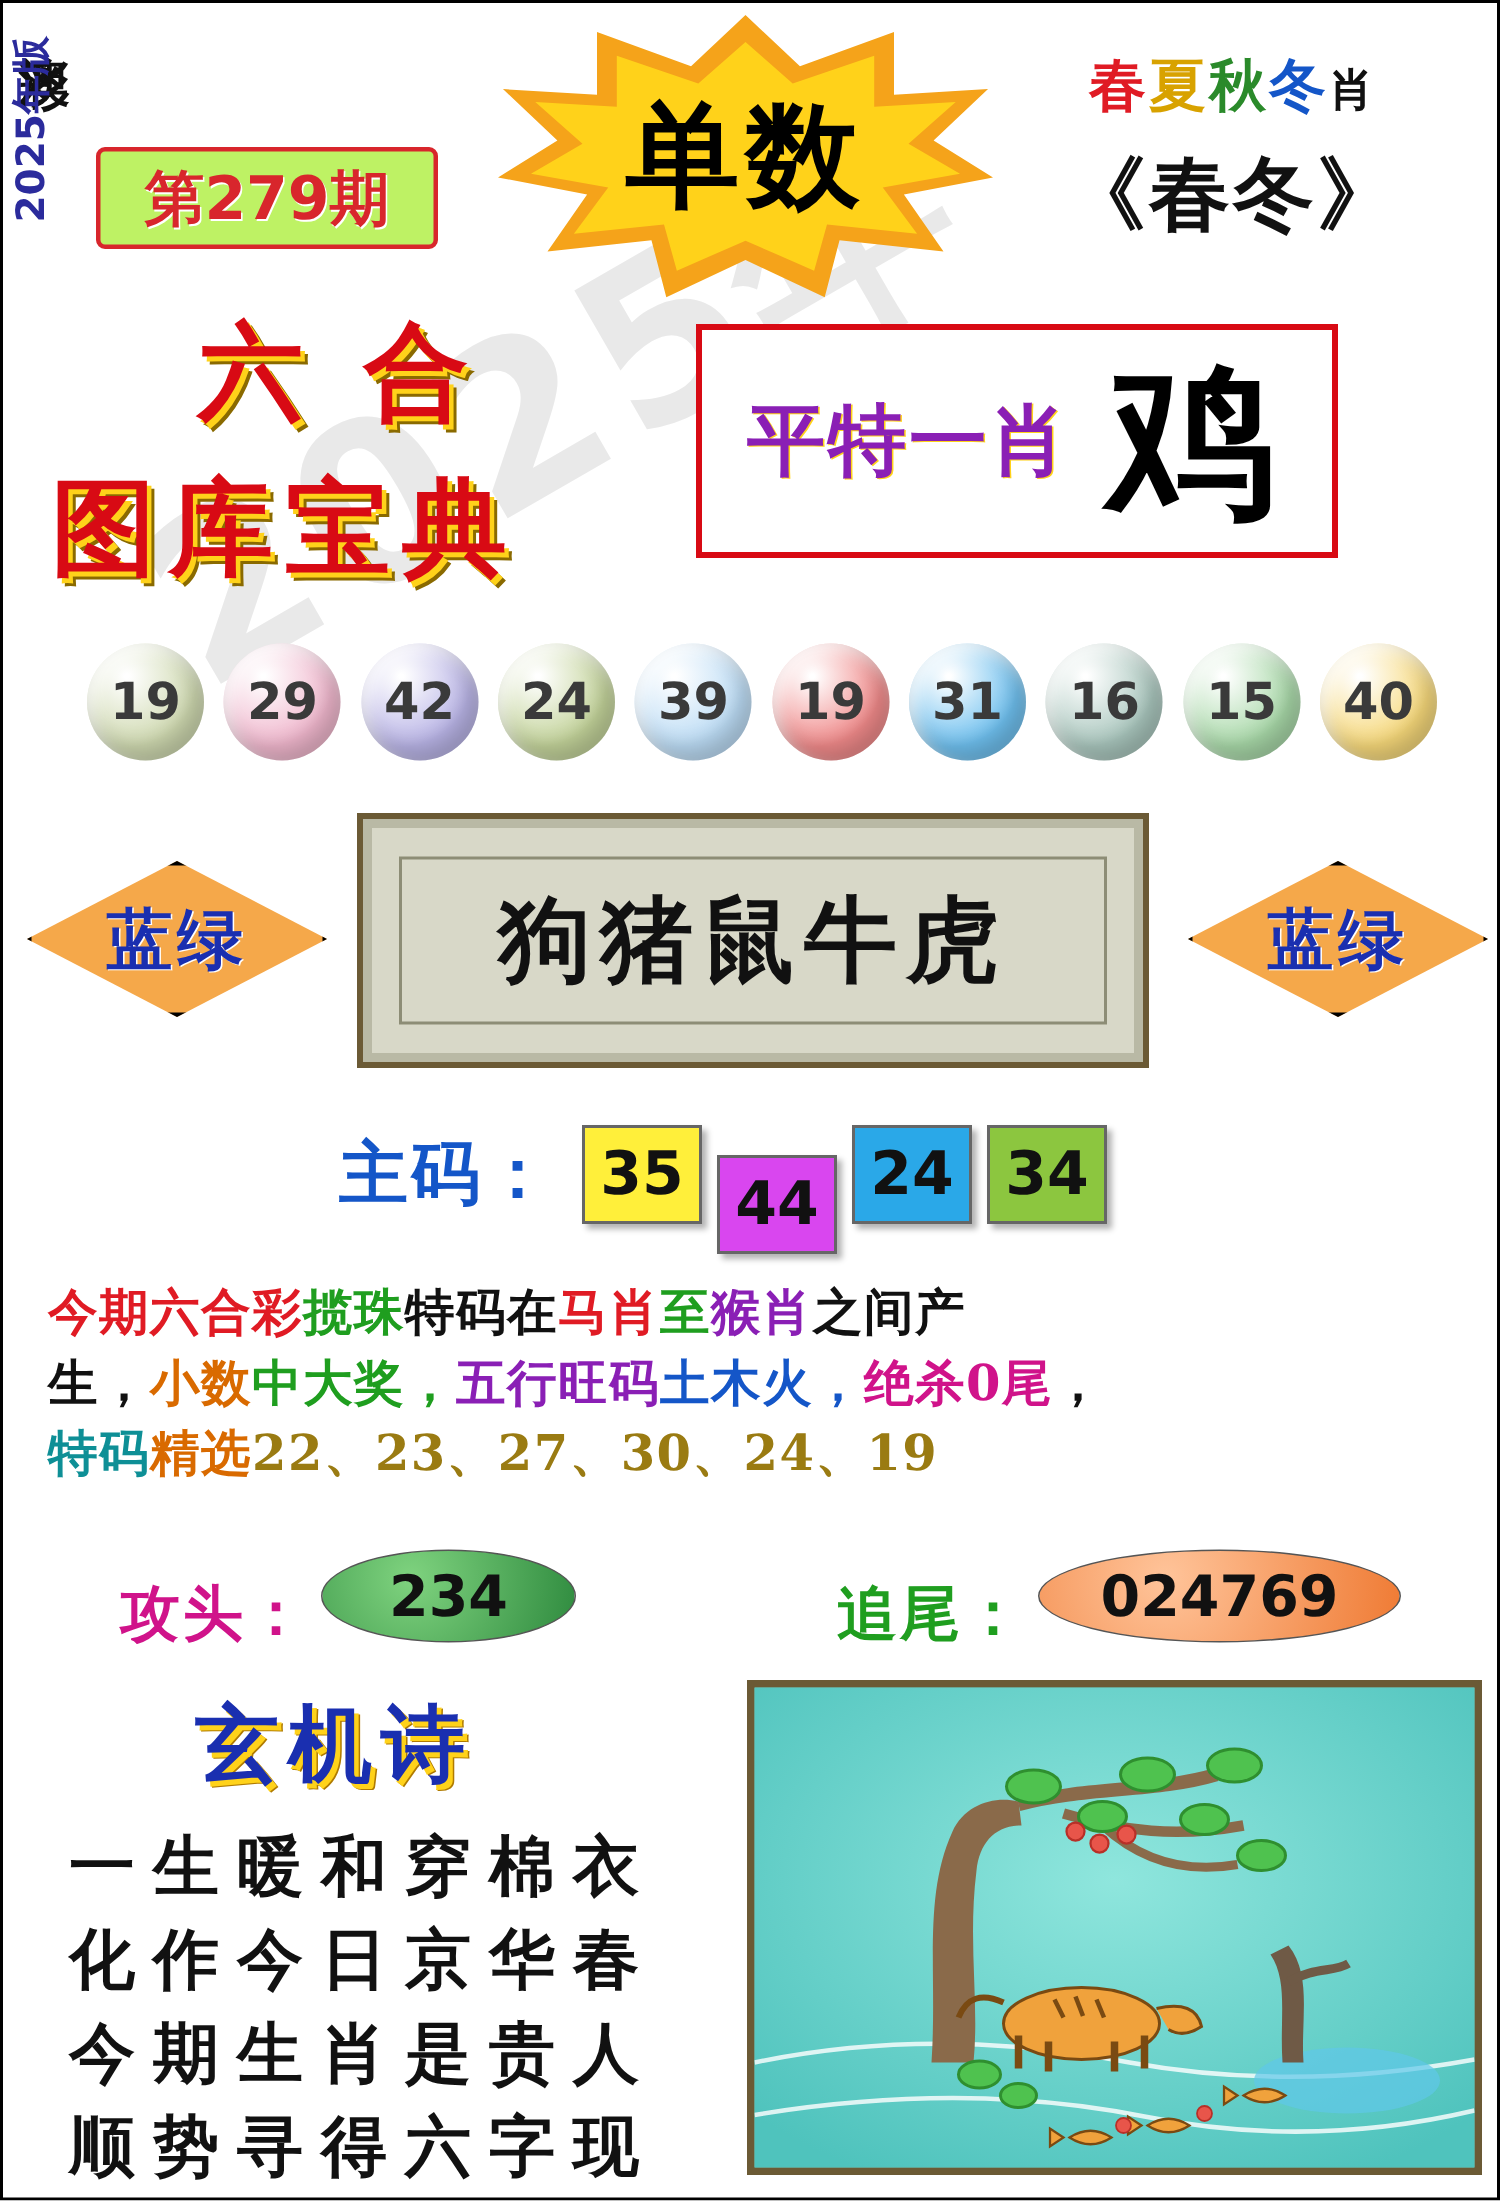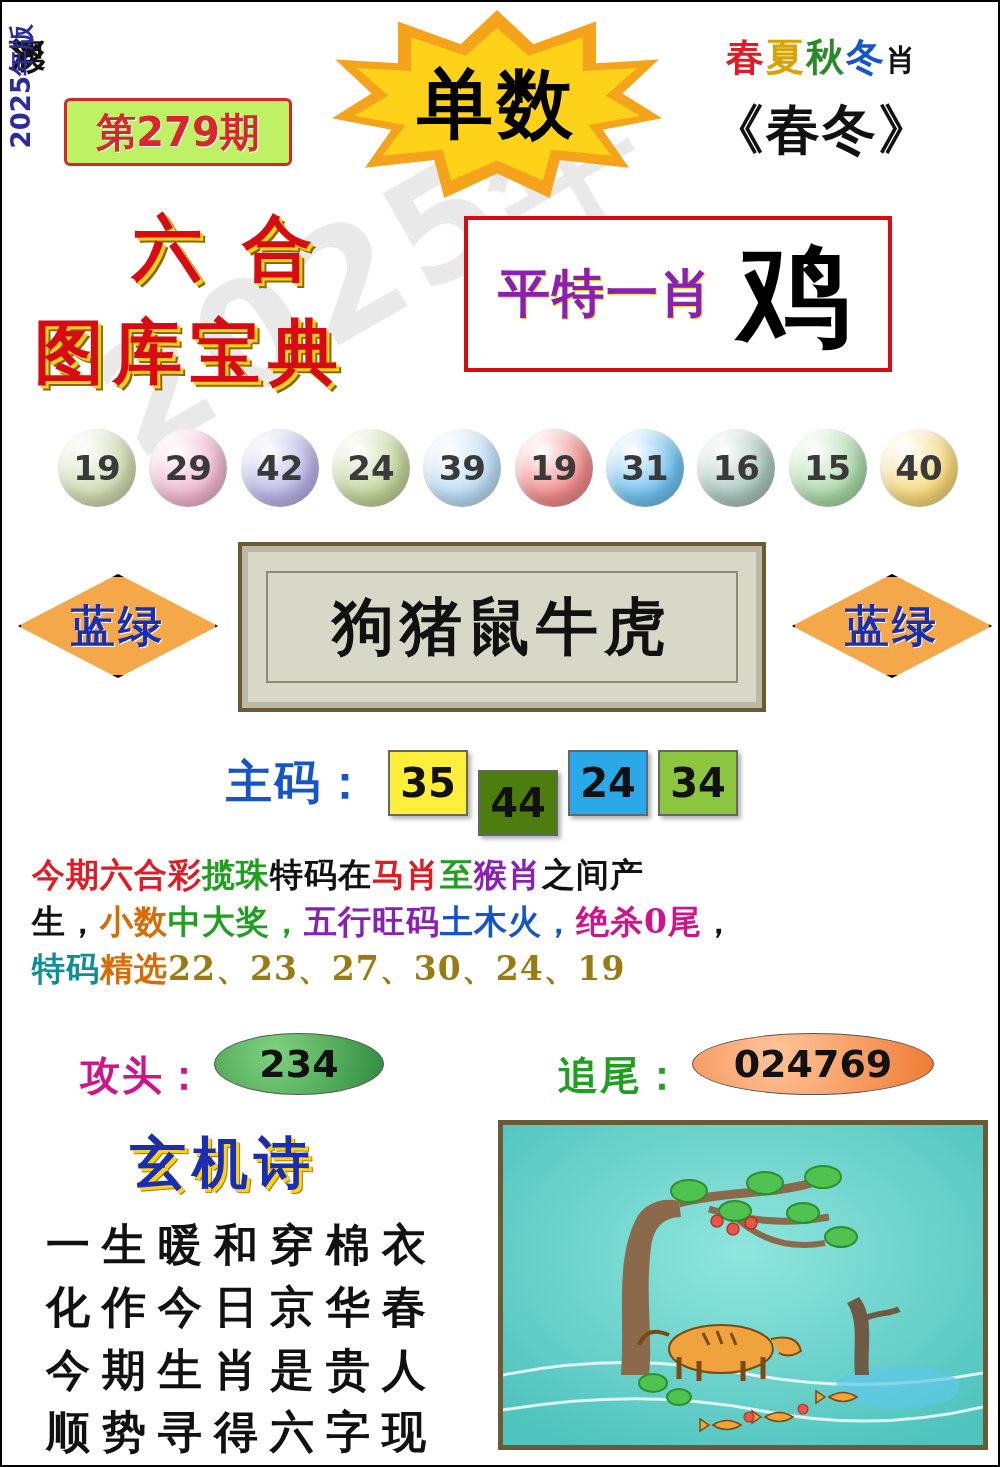--- a/index.html
+++ b/index.html
@@ -262,21 +262,21 @@
       <div class="inner2">
         <div class="txt">狗猪鼠牛虎</div>
       </div>
     </div>
   </div>
 
   <div id="maincodes">
     <div class="lbl">主码：</div>
     <div id="codeboxes" style="display:flex;align-items:center;">
         <div class="codebox" style="background: rgb(255, 239, 58);">35</div>
-        <div class="codebox" style="background: #4d7c0f; margin-top: 40px;">44</div>
+        <div class="codebox" style="background: #d946ef; margin-top: 40px;">44</div>
         <div class="codebox" style="background: rgb(42, 168, 232);">24</div>
         <div class="codebox" style="background: rgb(140, 198, 63);">34</div>
       </div>
   </div>
 
   <div id="para">
     <span class="l" id="pl1"><span class="c-red">今期六合彩</span><span class="c-green">揽珠</span><span class="c-black">特码在</span><span class="c-red">马肖</span><span class="c-green">至</span><span class="c-purple">猴肖</span><span class="c-black">之间产</span></span>
     <span class="l" id="pl2"><span class="c-black">生，</span><span class="c-orange">小数</span><span class="c-green">中大奖，</span><span class="c-purple">五行旺码</span><span class="c-blue">土木火，</span><span class="c-magenta">绝杀0尾</span><span class="c-black">，</span></span>
     <span class="l" id="pl3"><span class="c-teal">特码</span><span class="c-orange">精选</span><span class="c-gold">22、23、27、30、24、19</span></span>
   </div>

